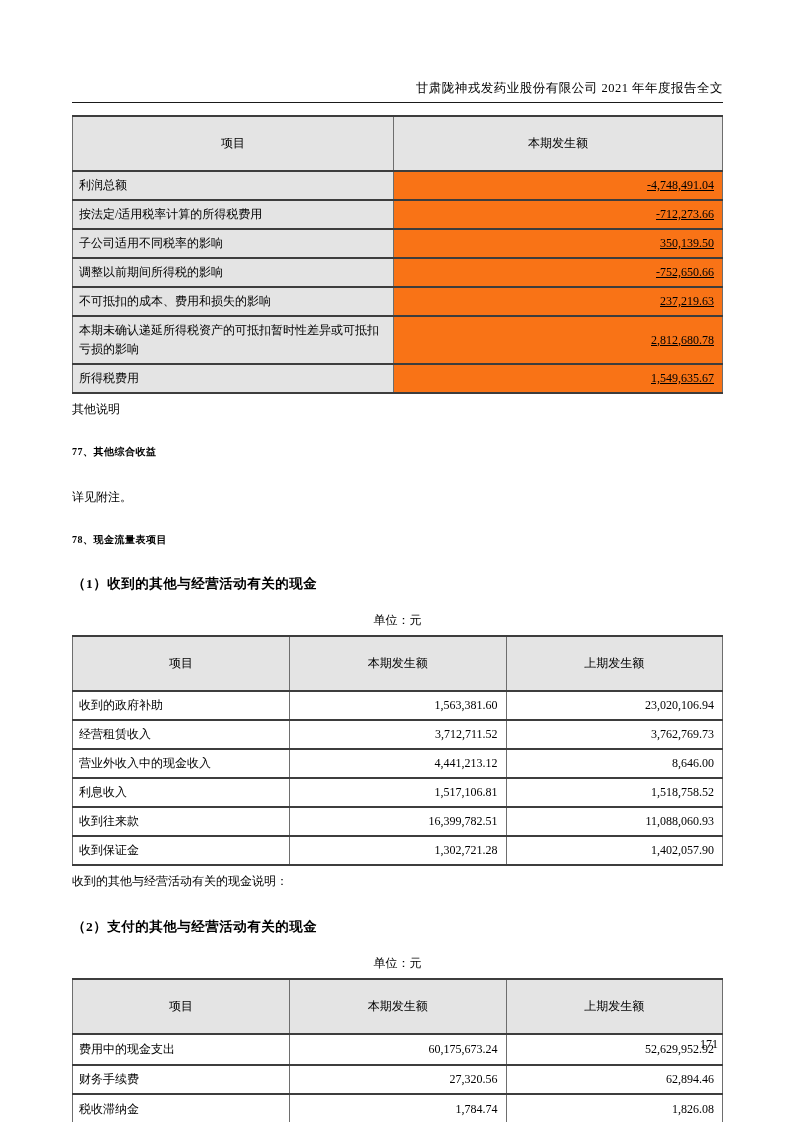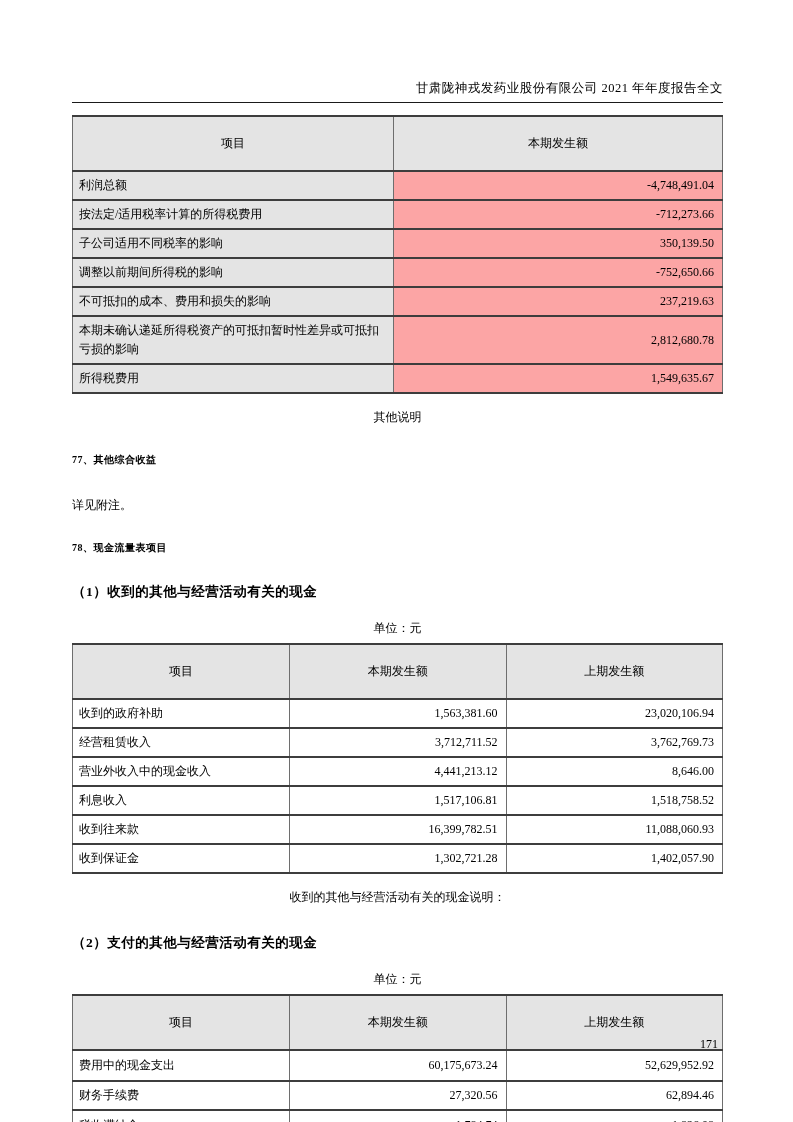--- a/index.html
+++ b/index.html
@@ -57,27 +57,26 @@
     padding: 4px 6px 4px 6px;
     height: 28px;
     line-height: 19px;
   }
   td.val {
     text-align: right;
     padding: 4px 8px 4px 4px;
     height: 28px;
   }
   .tbl-tax td.lbl { background: #e4e4e4; }
-  .tbl-tax td.val { background: #fca5a5; }
+  .tbl-tax td.val { background: #f97316; text-decoration: underline; }
   td.lbl.gray { background: #e4e4e4; }
   
   .note-line {
     font-size: 12px;
-    margin-top: 15px;
-    text-align: center;
+    margin-top: 7px;
   }
   .h-section {
     font-size: 10px;
     font-weight: bold;
     margin-top: 27px;
     letter-spacing: 0.5px;
   }
   .p-body {
     font-size: 12px;
     margin-top: 30px;

